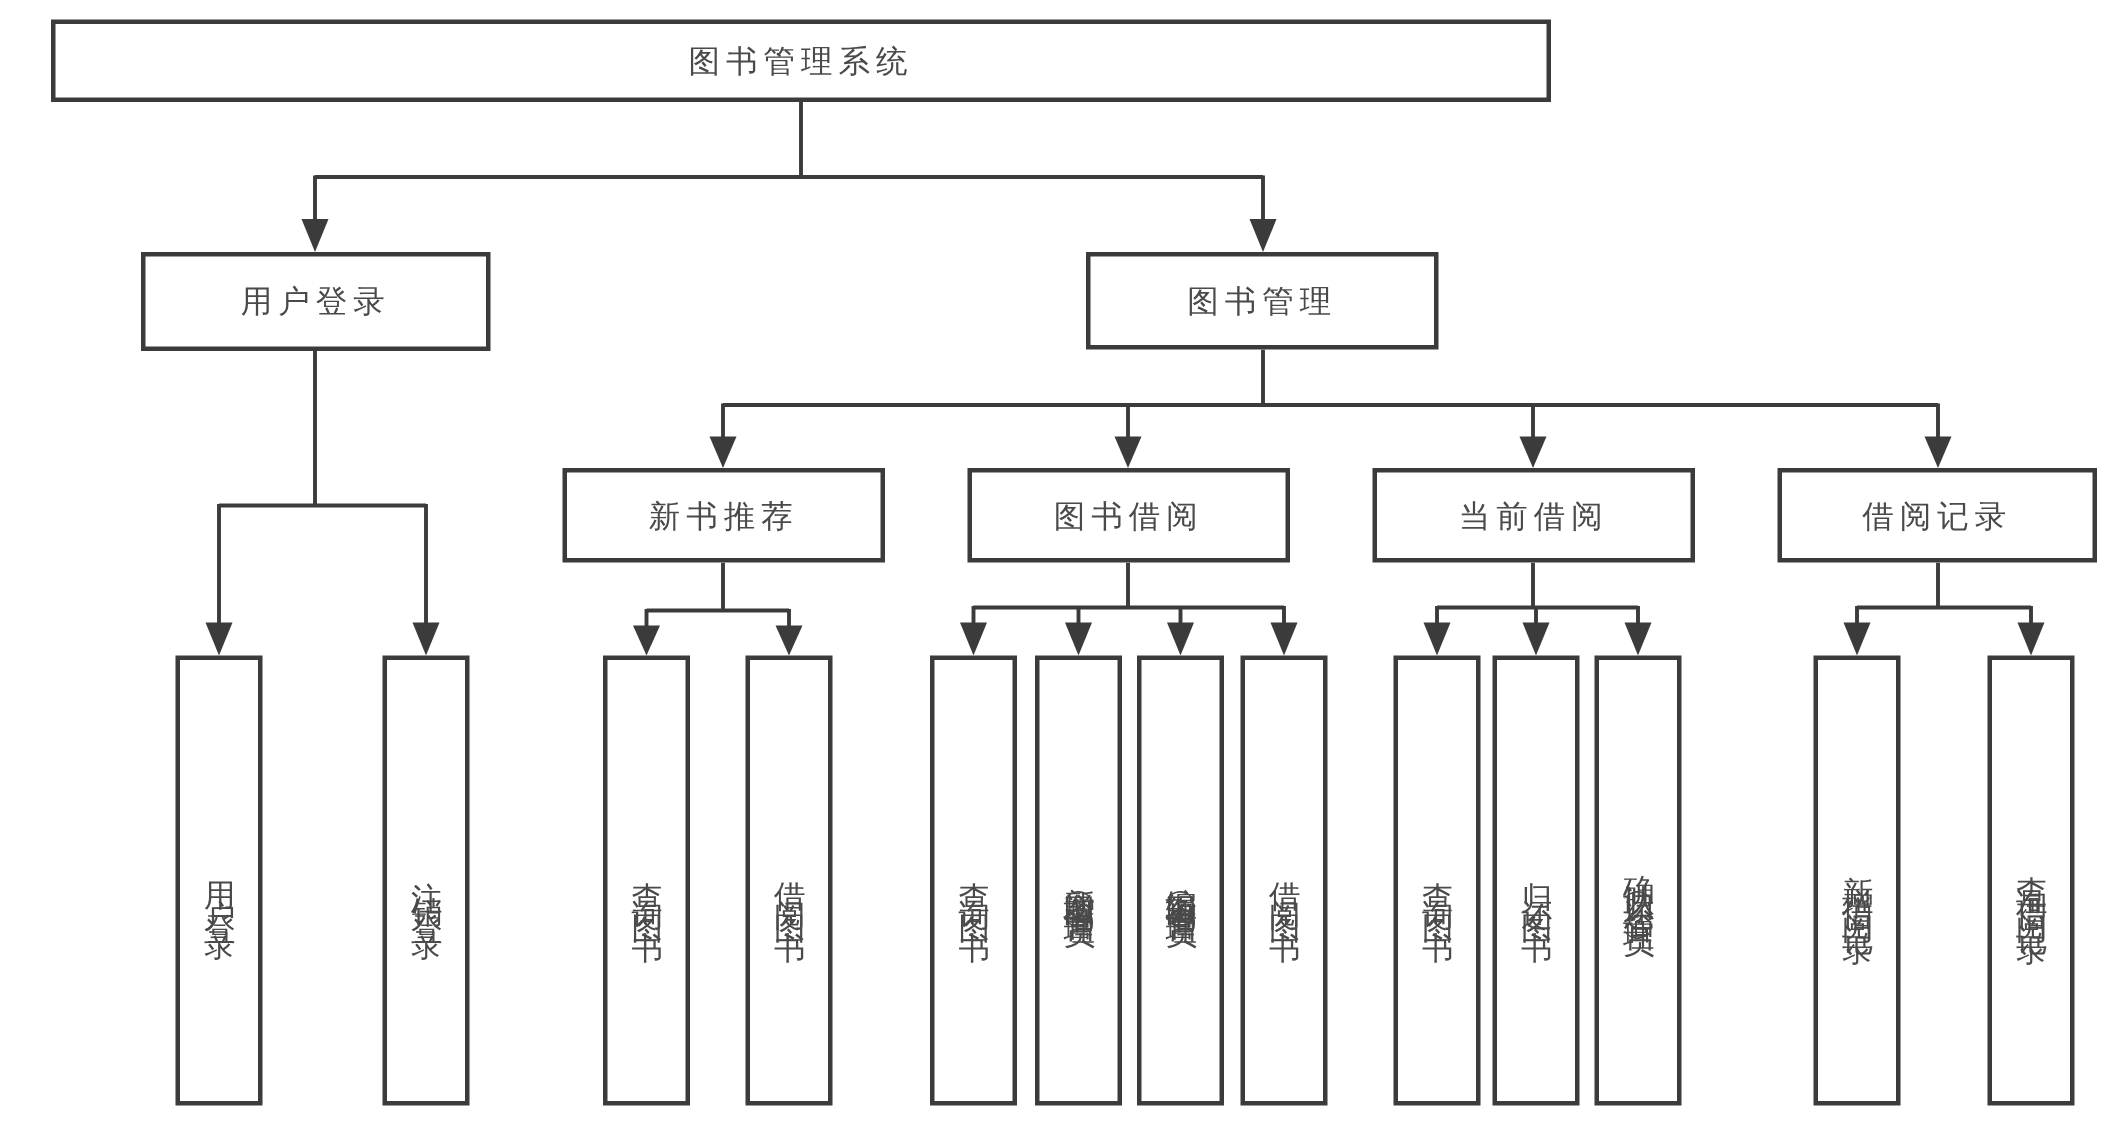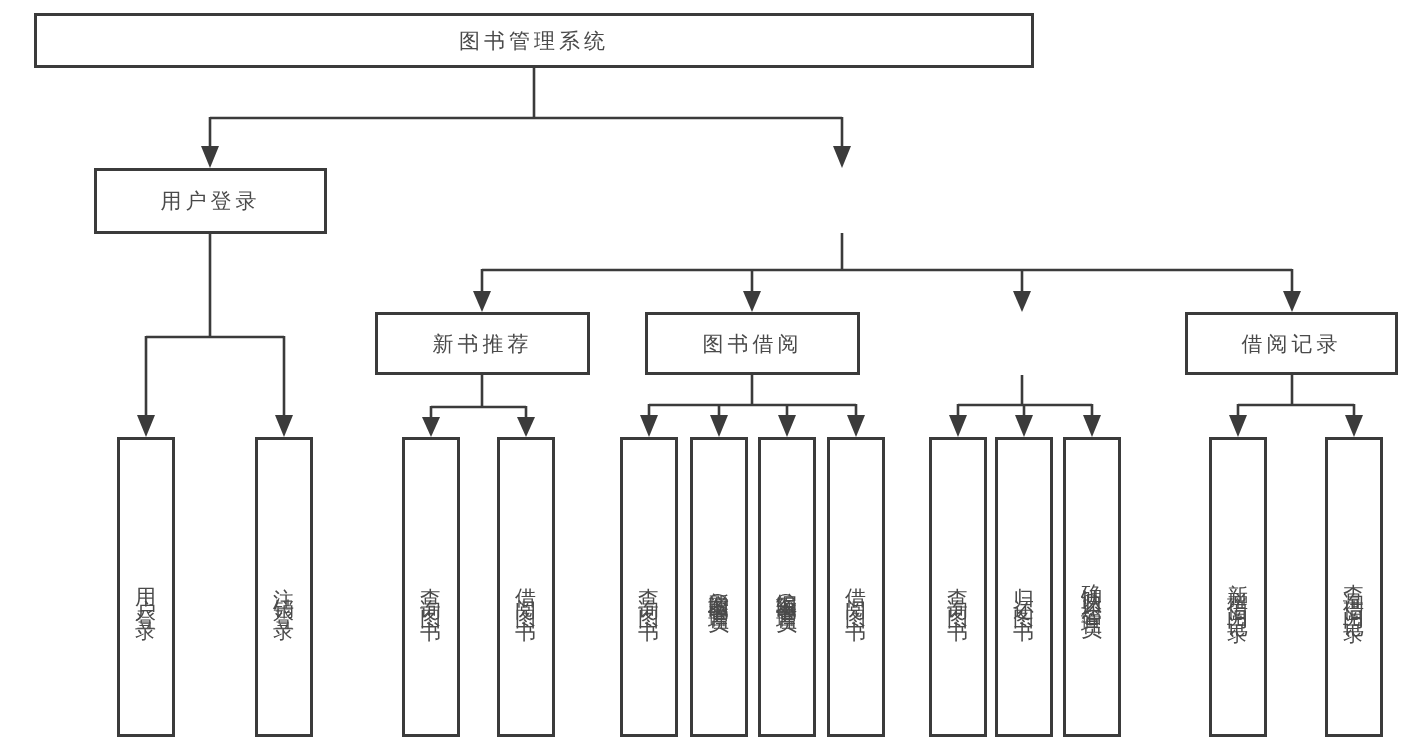--- a/index.html
+++ b/index.html
@@ -149,27 +149,33 @@
     </g>
   </svg>
 
   <div class="node" id="node-root">
     <span class="h-label">图书管理系统</span>
   </div>
 
   <div class="node" id="node-user-login">
     <span class="h-label">用户登录</span>
   </div>
+  <div class="node" id="node-book-mgmt">
+    <span class="h-label">图书管理</span>
+  </div>
 
   <div class="node" id="node-book-borrow">
     <span class="h-label">图书借阅</span>
   </div>
   <div class="node" id="node-new-book">
     <span class="h-label">新书推荐</span>
   </div>
+  <div class="node" id="node-current">
+    <span class="h-label">当前借阅</span>
+  </div>
   <div class="node" id="node-records">
     <span class="h-label">借阅记录</span>
   </div>
 
   <div class="node leaf" id="leaf-user-login">
     <span class="vt vt4">用户登录</span>
   </div>
   <div class="node leaf" id="leaf-logout">
     <span class="vt vt4">注销登录</span>
   </div>

